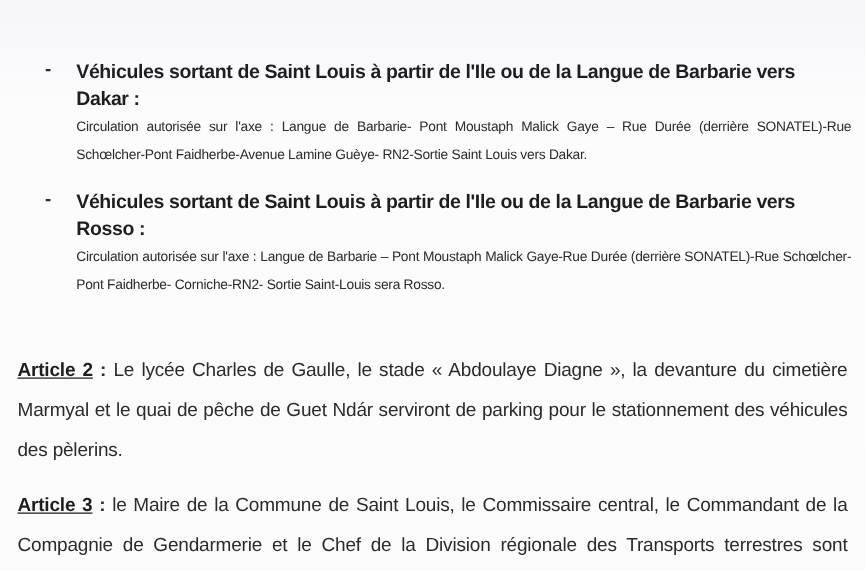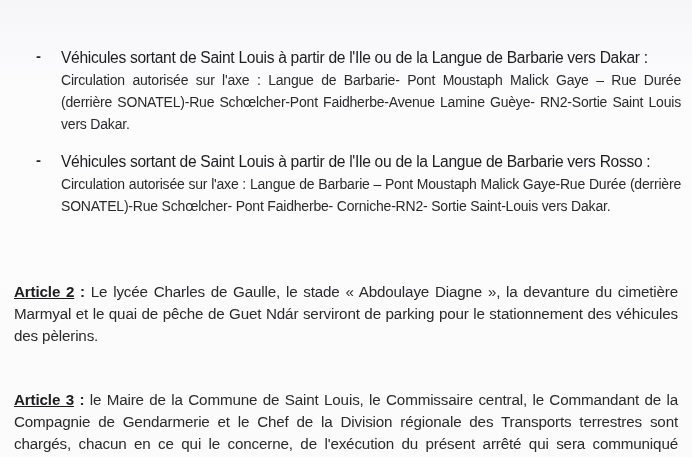--- a/index.html
+++ b/index.html
@@ -32,39 +32,39 @@
       top: 0;
       font-weight: bold;
       font-size: 15px;
     }
     .bullet .content {
       position: absolute;
       left: 61px;
       width: 620px;
     }
     .bullet .title {
-      font-weight: normal;
+      font-weight: bold;
       font-size: 15.6px;
       line-height: 22px;
       letter-spacing: -0.3px;
       color: #1e1e20;
     }
     .bullet .body {
-      font-size: 14px;
+      font-size: 11px;
       line-height: 22px;
       letter-spacing: -0.2px;
       text-align: justify;
       color: #2b2b2d;
     }
     .article {
       position: absolute;
       left: 14px;
       width: 664px;
       font-size: 15.2px;
-      line-height: 22px;
+      line-height: 32px;
       text-align: justify;
       letter-spacing: -0.15px;
       color: #2b2b2d;
     }
     .article .art-label {
       font-weight: bold;
       text-decoration: underline;
       color: #1e1e20;
     }
     .article .colon {
@@ -81,21 +81,21 @@
     <div class="content">
       <div class="title">Véhicules sortant de Saint Louis à partir de l'Ile ou de la Langue de Barbarie vers Dakar :</div>
       <div class="body">Circulation autorisée sur l'axe : Langue de Barbarie- Pont Moustaph Malick Gaye – Rue Durée (derrière SONATEL)-Rue Schœlcher-Pont Faidherbe-Avenue Lamine Guèye- RN2-Sortie Saint Louis vers Dakar.</div>
     </div>
   </div>
 
   <div class="bullet" style="top:151px;">
     <span class="dash">-</span>
     <div class="content">
       <div class="title">Véhicules sortant de Saint Louis à partir de l'Ile ou de la Langue de Barbarie vers Rosso :</div>
-      <div class="body">Circulation autorisée sur l'axe : Langue de Barbarie – Pont Moustaph Malick Gaye-Rue Durée (derrière SONATEL)-Rue Schœlcher- Pont Faidherbe- Corniche-RN2- Sortie Saint-Louis vers Dakar.</div>
+      <div class="body">Circulation autorisée sur l'axe : Langue de Barbarie – Pont Moustaph Malick Gaye-Rue Durée (derrière SONATEL)-Rue Schœlcher- Pont Faidherbe- Corniche-RN2- Sortie Saint-Louis sera Rosso.</div>
     </div>
   </div>
 
   <div class="article" style="top:281px;">
     <span class="art-label">Article 2</span><span class="colon"> :</span><span> Le lycée Charles de Gaulle, le stade « Abdoulaye Diagne », la devanture du cimetière Marmyal et le quai de pêche de Guet Ndár serviront de parking pour le stationnement des véhicules des pèlerins.</span>
   </div>
 
   <div class="article" style="top:357px;margin-top:32px;">
     <span class="art-label">Article 3</span><span class="colon"> :</span><span> le Maire de la Commune de Saint Louis, le Commissaire central, le Commandant de la Compagnie de Gendarmerie et le Chef de la Division régionale des Transports terrestres sont chargés, chacun en ce qui le concerne, de l'exécution du présent arrêté qui sera communiqué partout où besoin sera.</span>
   </div>

